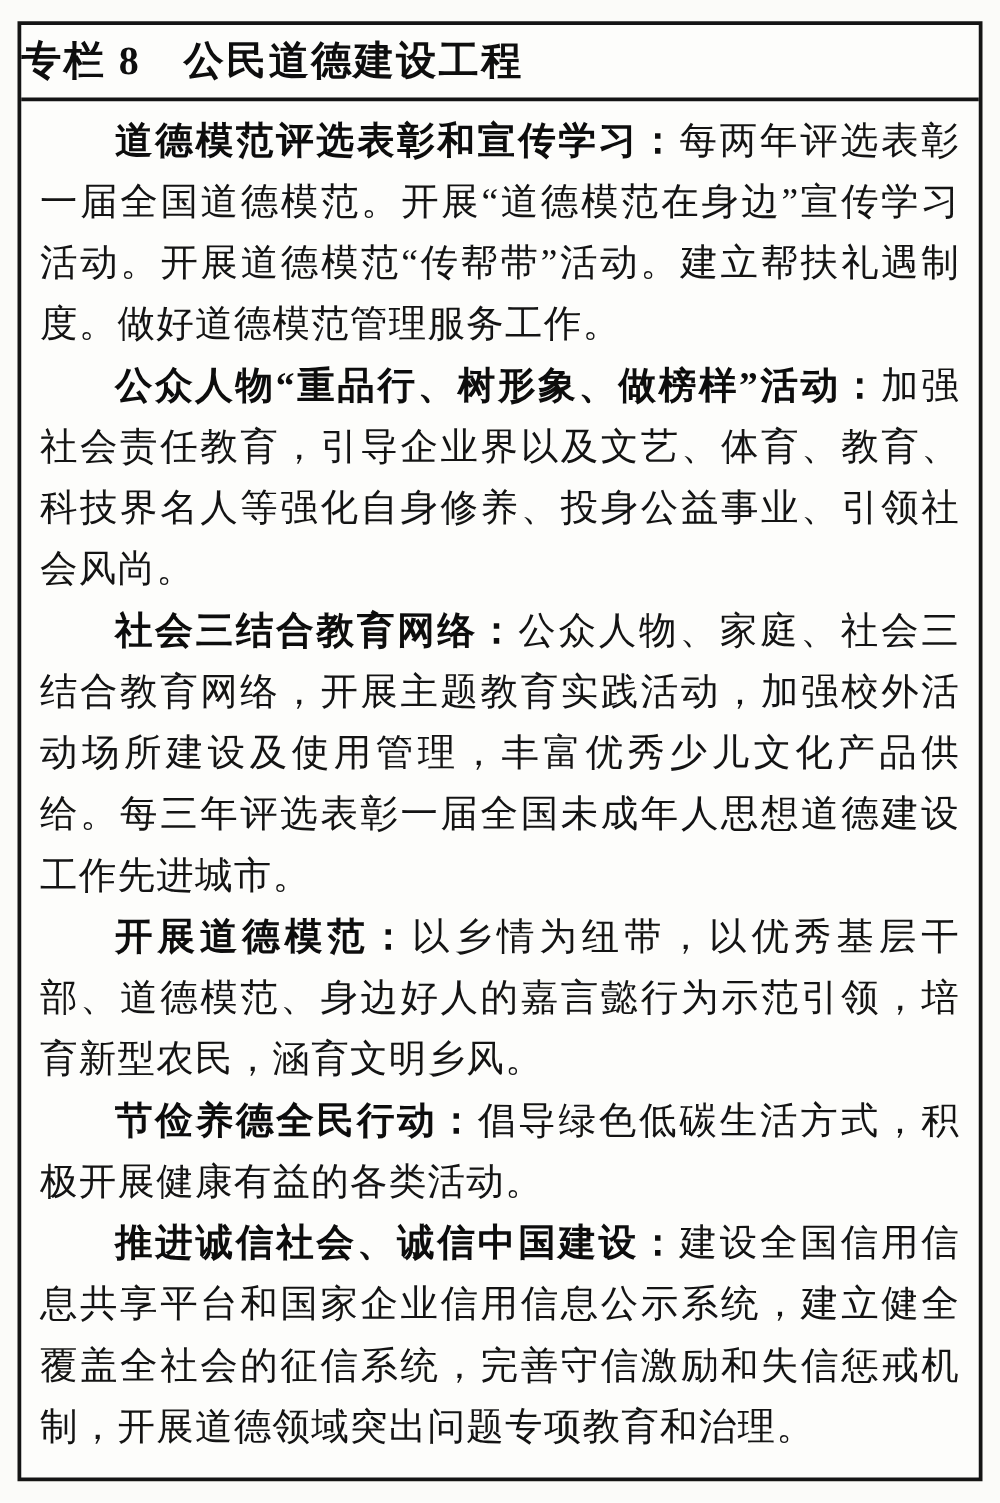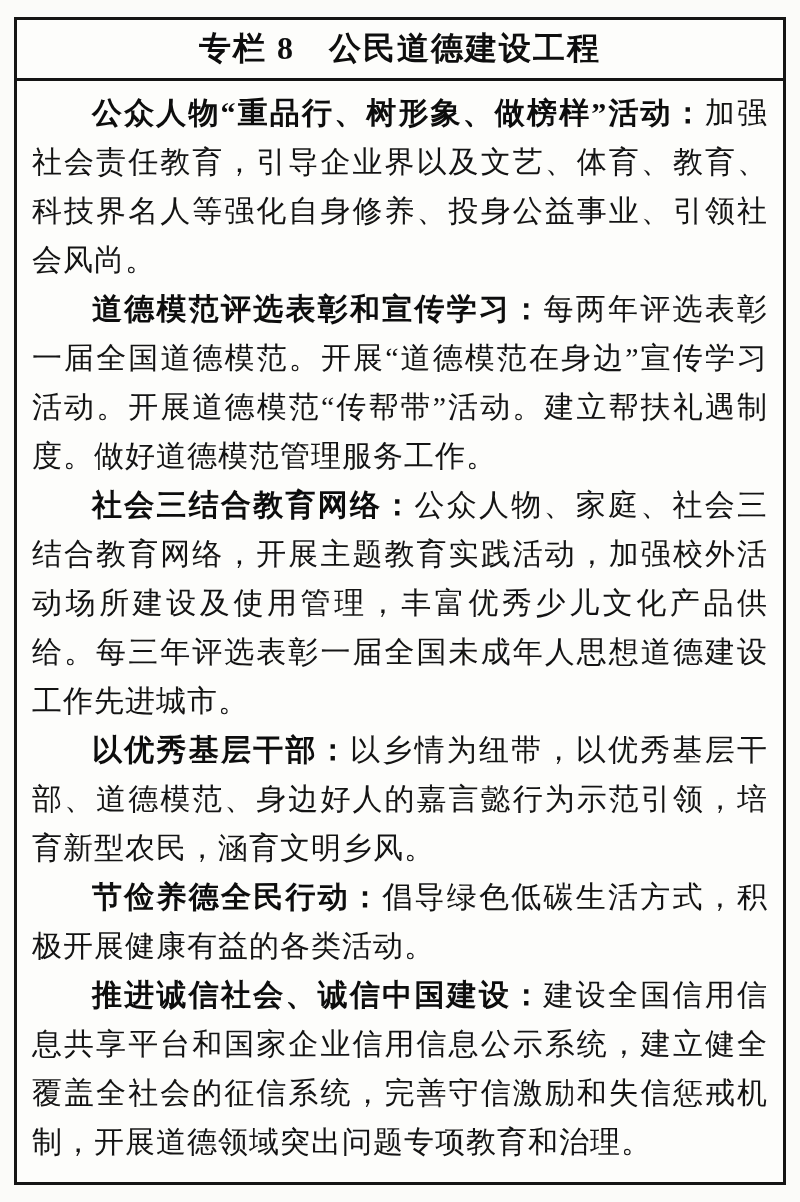--- a/index.html
+++ b/index.html
@@ -18,21 +18,20 @@
     height: 1162px;
     border: 3px solid #151515;
     background: #fdfdfb;
     box-sizing: content-box;
   }
   .panel-header {
     height: 58px;
     border-bottom: 3px solid #151515;
     display: flex;
     align-items: center;
-    justify-content: center;
   }
   .panel-title {
     font-size: 32px;
     font-weight: bold;
     color: #0e0e0e;
     letter-spacing: 2px;
     white-space: nowrap;
   }
   .panel-body {
     padding: 7px 15px 0 15px;
@@ -54,26 +53,26 @@
 </style>
 </head>
 <body>
 
 <div class="panel">
   <div class="panel-header">
     <span class="panel-title">专栏 8　公民道德建设工程</span>
   </div>
   <div class="panel-body">
 
+      <p><span class="lead">道德模范评选表彰和宣传学习：</span><span>每两年评选表彰一届全国道德模范。开展“道德模范在身边”宣传学习活动。开展道德模范“传帮带”活动。建立帮扶礼遇制度。做好道德模范管理服务工作。</span></p>
+
       <p><span class="lead">公众人物“重品行、树形象、做榜样”活动：</span><span>加强社会责任教育，引导企业界以及文艺、体育、教育、科技界名人等强化自身修养、投身公益事业、引领社会风尚。</span></p>
-
-      <p><span class="lead">道德模范评选表彰和宣传学习：</span><span>每两年评选表彰一届全国道德模范。开展“道德模范在身边”宣传学习活动。开展道德模范“传帮带”活动。建立帮扶礼遇制度。做好道德模范管理服务工作。</span></p>
 
       <p><span class="lead">社会三结合教育网络：</span><span>公众人物、家庭、社会三结合教育网络，开展主题教育实践活动，加强校外活动场所建设及使用管理，丰富优秀少儿文化产品供给。每三年评选表彰一届全国未成年人思想道德建设工作先进城市。</span></p>
 
-      <p><span class="lead">以优秀基层干部：</span><span>以乡情为纽带，以优秀基层干部、道德模范、身边好人的嘉言懿行为示范引领，培育新型农民，涵育文明乡风。</span></p>
+      <p><span class="lead">开展道德模范：</span><span>以乡情为纽带，以优秀基层干部、道德模范、身边好人的嘉言懿行为示范引领，培育新型农民，涵育文明乡风。</span></p>
 
 
       <p><span class="lead">节俭养德全民行动：</span><span>倡导绿色低碳生活方式，积极开展健康有益的各类活动。</span></p>
 
       <p><span class="lead">推进诚信社会、诚信中国建设：</span><span>建设全国信用信息共享平台和国家企业信用信息公示系统，建立健全覆盖全社会的征信系统，完善守信激励和失信惩戒机制，开展道德领域突出问题专项教育和治理。</span></p>
     </div>
 </div>
 
 </body></html>

